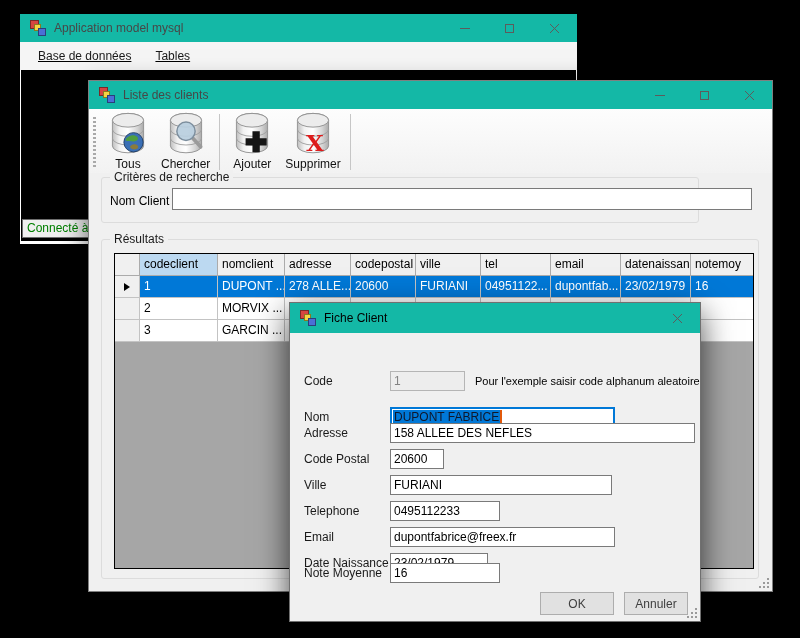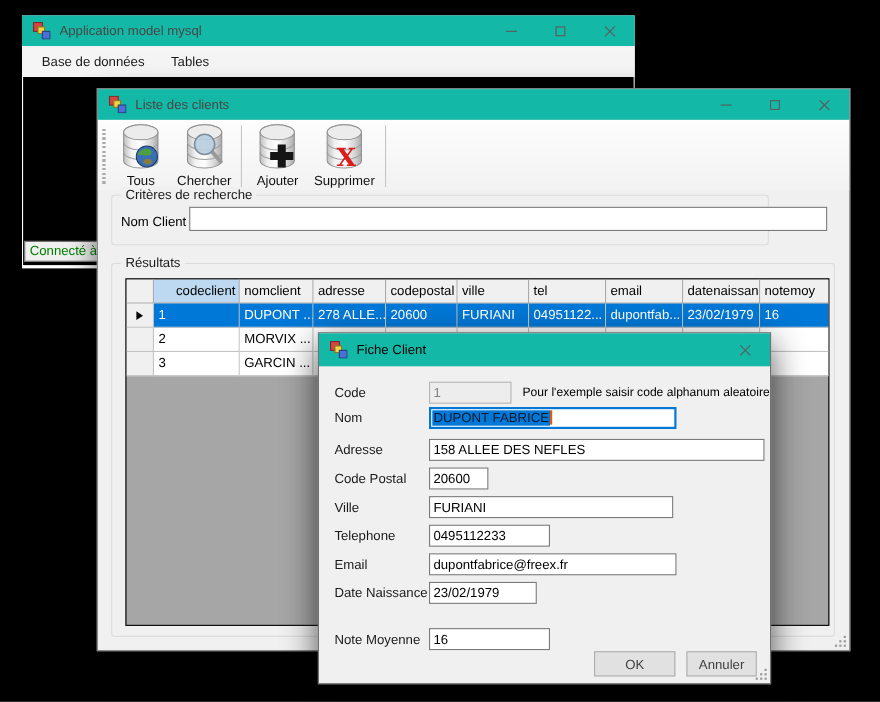--- a/index.html
+++ b/index.html
@@ -18,21 +18,21 @@
   .tb-title { color:#474747; white-space:nowrap; }
   .tb-controls { margin-left:auto; display:flex; height:100%; }
   .tb-btn { width:45px; height:100%; display:flex; align-items:center; justify-content:center; }
   .glyph-min { width:10px; border-bottom:1px solid #5c5c5c; }
   .glyph-max { width:9px; height:9px; border:1px solid #5c5c5c; }
 
   
   #main-window { left:20px; top:14px; width:557px; height:230px; background:#fff;
                  box-shadow:0 6px 20px rgba(0,0,0,.55); }
   #main-window .titlebar { height:28px; }
-  #main-menubar { height:28px; background:#f5f5f5; display:flex; align-items:center; padding-left:6px; }
+  #main-menubar { height:28px; background:#f5f5f5; display:flex; align-items:center; padding-left:6px;text-decoration:underline; }
   .menu-item { padding:0 12px; line-height:28px; color:#1a1a1a; }
   #main-client { position:absolute; left:1px; right:1px; top:56px; bottom:3px; background:#000; }
   #status-label { position:absolute; left:1px; bottom:3px; border:1px solid #6e6e6e;
                   background:#f0f0f0; color:#008000; padding:1px 4px 2px; white-space:nowrap; }
 
   
   #list-window { left:88px; top:80px; width:685px; height:512px; background:#f0f0f0;
                  border:1px solid #7f7f7f; box-shadow:0 8px 26px rgba(0,0,0,.6); }
   #list-window .titlebar { height:28px; }
   #toolbar { position:absolute; left:0; right:0; top:28px; height:64px;
@@ -51,41 +51,41 @@
   #nomclient-input { position:absolute; left:70px; top:10px; width:580px; height:22px;
                      border:1px solid #7a7a7a; background:#fff; font:inherit; padding:0 4px; }
   #group-results { left:12px; top:158px; width:658px; height:340px; }
 
   #grid { position:absolute; left:12px; top:13px; width:640px; height:316px;
           border:1px solid #000; background:#a6a6a6; overflow:hidden; }
   .grow { display:flex; height:22px; }
   .gcell { flex:none; border-right:1px solid #c3c3c3; border-bottom:1px solid #c3c3c3;
            padding:3px 3px 0 4px; overflow:hidden; white-space:nowrap; }
   .ghead .gcell { background:#f0f0f0; border-right:1px solid #ababab; border-bottom:1px solid #ababab; }
-  .ghead .hl { background:#bcd9f1;text-align:right; }
+  .ghead .hl { background:#bcd9f1; }
   .c0{width:25px}.c1{width:78px}.c2{width:67px}.c3{width:66px}.c4{width:65px}
   .c5{width:65px}.c6{width:70px}.c7{width:70px}.c8{width:70px}.c9{width:63px}
   .rowsel .gcell { background:#0078d7; color:#fff; }
   .rowsel .gcell.c0 { background:#f0f0f0; }
   .rowplain .gcell { background:#fff; }
   .rowplain .gcell.c0, .rowsel .gcell.c0 { background:#f0f0f0; display:flex; align-items:center; justify-content:center; padding:0; }
   .cur-arrow { width:0; height:0; border-left:6px solid #000; border-top:4px solid transparent; border-bottom:4px solid transparent; }
 
   .sizegrip { position:absolute; right:3px; bottom:3px; width:10px; height:10px; }
   .sizegrip i { position:absolute; width:2px; height:2px; background:#9a9a9a; }
   .sizegrip i:nth-child(1){right:0;bottom:8px} .sizegrip i:nth-child(2){right:4px;bottom:4px}
   .sizegrip i:nth-child(3){right:0;bottom:4px} .sizegrip i:nth-child(4){right:8px;bottom:0}
   .sizegrip i:nth-child(5){right:4px;bottom:0} .sizegrip i:nth-child(6){right:0;bottom:0}
 
   
   #dialog { left:289px; top:302px; width:412px; height:320px; background:#f0f0f0;
             border:1px solid #707070; box-shadow:0 10px 30px rgba(0,0,0,.7); }
   #dialog .titlebar { height:30px; }
   #dialog .tb-title { color:#000; }
-  .drow { position:absolute; left:0; width:100%; height:20px; }
+  .drow { position:absolute; left:0; width:100%; height:20px;margin-top:24px; }
   .dlabel { position:absolute; left:14px; line-height:20px; color:#1a1a1a; white-space:nowrap; }
   .dinput { position:absolute; left:100px; height:20px; border:1px solid #7a7a7a; background:#fff;
             line-height:18px; padding:0 3px; overflow:hidden; white-space:nowrap; }
   .dinput.disabled { background:#ededed; border-color:#b5b5b5; color:#838383; }
   .dhint { position:absolute; left:185px; line-height:20px; font-size:11px; white-space:nowrap; color:#000; }
   #f-nom .dinput { border:2px solid #0078d7; line-height:16px; padding:0 1px; }
   .seltext { background:#0078d7; color:#0f172a; padding:0 1px; }
   .caret { display:inline-block; width:2px; height:13px; background:#e2590b; vertical-align:-2px; }
   .dbtn { position:absolute; top:289px; height:23px; background:#e1e1e1; border:1px solid #adadad;
           font:inherit; color:#404040; }
@@ -313,21 +313,21 @@
         </div>
     </div>
   </div>
 
   <div class="drow" style="top:44px">
     <span class="dlabel">Code</span>
     <div class="dinput disabled" style="width:75px">1</div>
     <span class="dhint">Pour l'exemple saisir code alphanum aleatoire</span>
   </div>
 
-  <div class="drow" id="f-nom" style="top:67px">
+  <div class="drow" id="f-nom" style="top:80px">
     <span class="dlabel">Nom</span>
     <div class="dinput" style="width:225px"><span class="seltext">DUPONT FABRICE</span><span class="caret"></span></div>
   </div>
 
   <div class="drow" style="top:96px">
     <span class="dlabel">Adresse</span>
     <div class="dinput" style="width:305px">158 ALLEE DES NEFLES</div>
   </div>
 
   <div class="drow" style="top:122px">
@@ -348,21 +348,21 @@
   <div class="drow" style="top:200px">
     <span class="dlabel">Email</span>
     <div class="dinput" style="width:225px">dupontfabrice@freex.fr</div>
   </div>
 
   <div class="drow" style="top:226px">
     <span class="dlabel">Date Naissance</span>
     <div class="dinput" style="width:98px">23/02/1979</div>
   </div>
 
-  <div class="drow" style="top:268px">
+  <div class="drow" style="top:236px">
     <span class="dlabel">Note Moyenne</span>
     <div class="dinput" style="width:110px">16</div>
   </div>
 
   <button class="dbtn" id="btn-ok">OK</button>
   <button class="dbtn" id="btn-cancel">Annuler</button>
 
   <div class="sizegrip">
       <i></i>
       <i></i>

